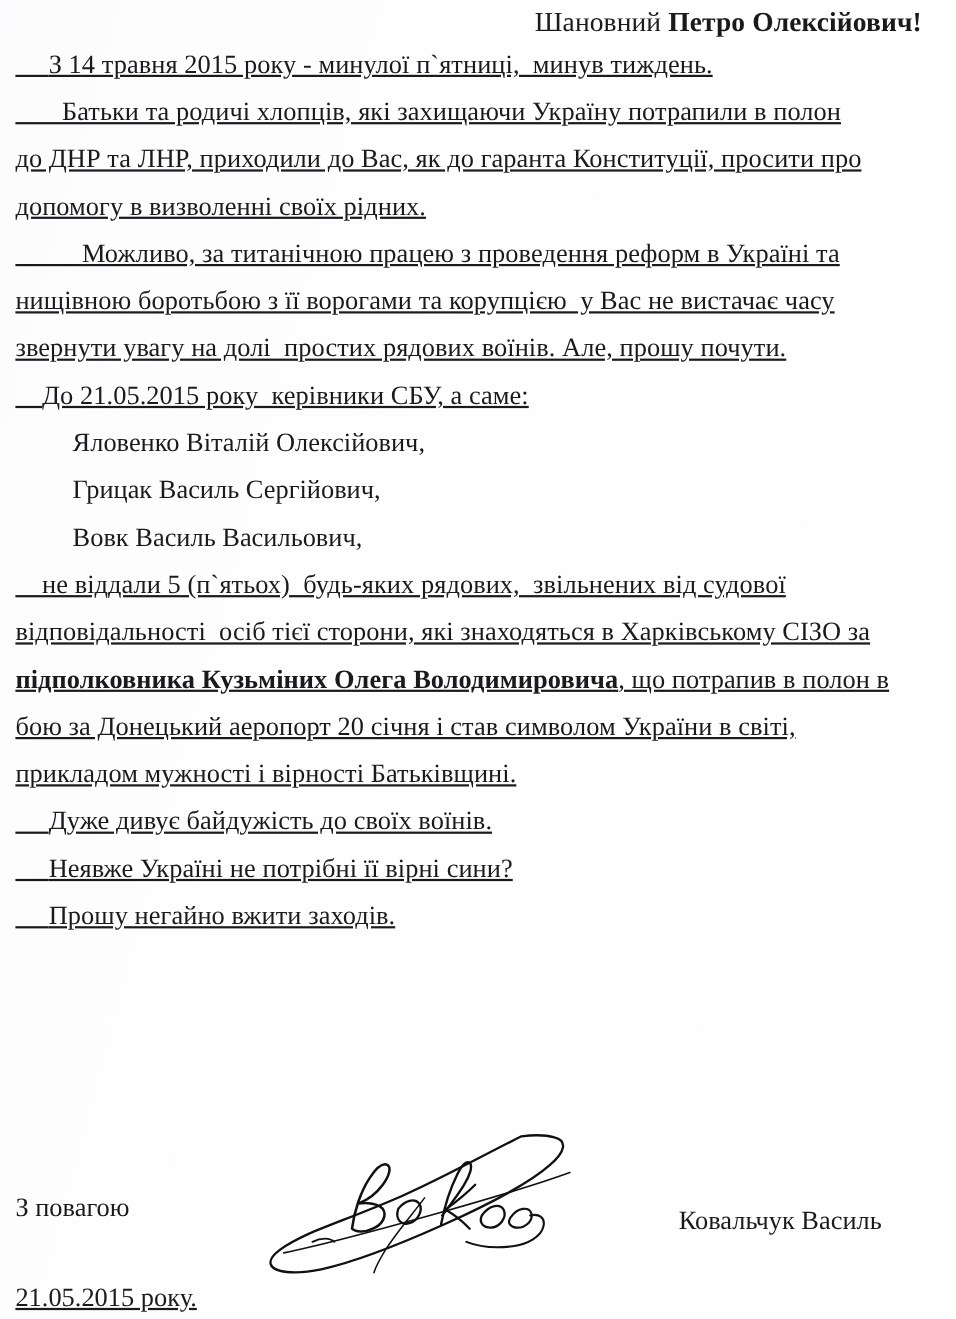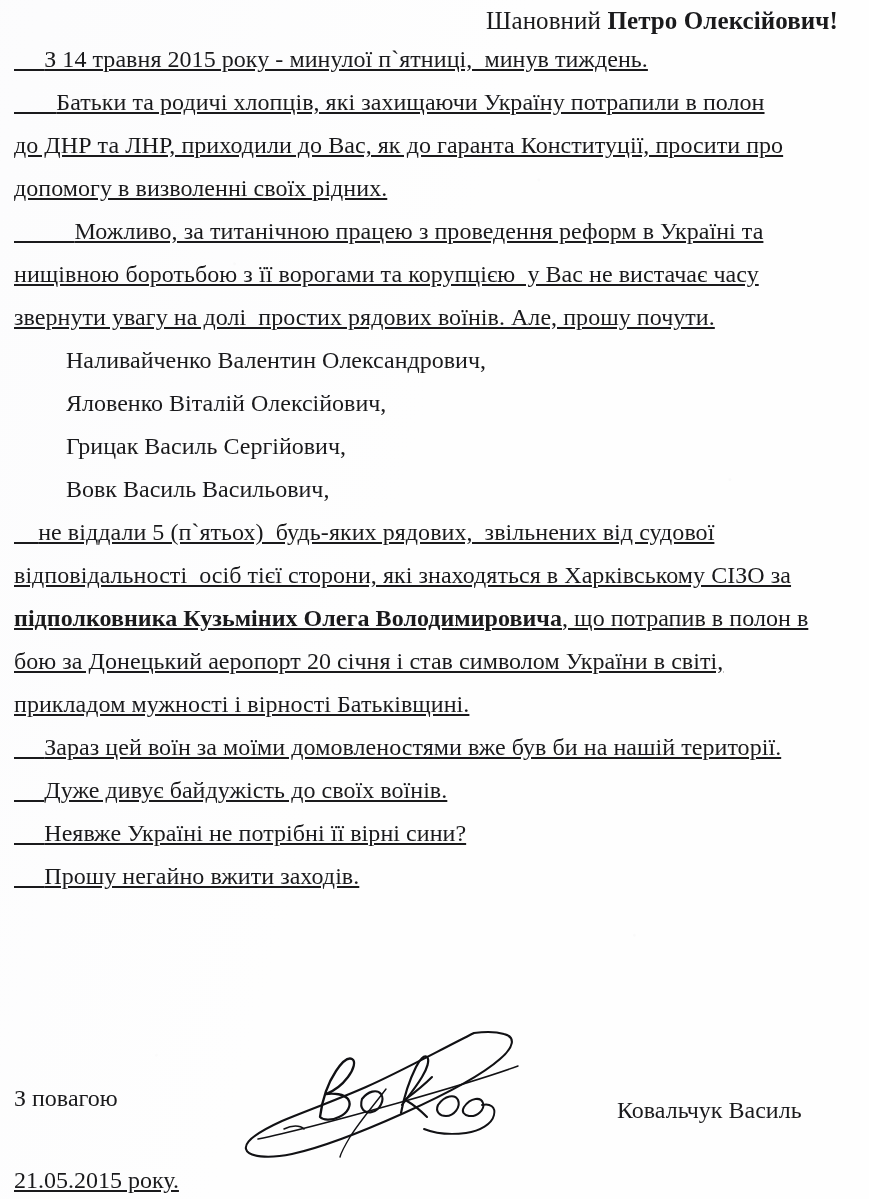--- a/index.html
+++ b/index.html
@@ -128,33 +128,32 @@
     <p class="body-line last-of-par">     З 14 травня 2015 року - минулої п`ятниці,  минув тиждень.</p>
 
     <p class="body-line">       Батьки та родичі хлопців, які захищаючи Україну потрапили в полон</p>
     <p class="body-line">до ДНР та ЛНР, приходили до Вас, як до гаранта Конституції, просити про</p>
     <p class="body-line last-of-par">допомогу в визволенні своїх рідних.</p>
 
     <p class="body-line">          Можливо, за титанічною працею з проведення реформ в Україні та</p>
     <p class="body-line">нищівною боротьбою з її ворогами та корупцією  у Вас не вистачає часу</p>
     <p class="body-line last-of-par">звернути увагу на долі  простих рядових воїнів. Але, прошу почути.</p>
 
-
-    <p class="name-line">Наливайченко Валентин Олександрович,</p>
+    <p class="body-line last-of-par">    До 21.05.2015 року  керівники СБУ, а саме:</p>
+
     <p class="name-line">Яловенко Віталій Олексійович,</p>
     <p class="name-line">Грицак Василь Сергійович,</p>
     <p class="name-line">Вовк Василь Васильович,</p>
 
     <p class="body-line">    не віддали 5 (п`ятьох)  будь-яких рядових,  звільнених від судової</p>
     <p class="body-line">відповідальності  осіб тієї сторони, які знаходяться в Харківському СІЗО за</p>
     <p class="body-line"><span class="bold-run">підполковника Кузьміних Олега Володимировича</span><span>, що потрапив в полон в</span></p>
     <p class="body-line">бою за Донецький аеропорт 20 січня і став символом України в світі,</p>
     <p class="body-line last-of-par">прикладом мужності і вірності Батьківщині.</p>
 
-    <p class="body-line last-of-par">     Зараз цей воїн за моїми домовленостями вже був би на нашій території.</p>
     <p class="body-line last-of-par">     Дуже дивує байдужість до своїх воїнів.</p>
     <p class="body-line last-of-par">     Неявже Україні не потрібні її вірні сини?</p>
     <p class="body-line last-of-par">     Прошу негайно вжити заходів.</p>
 
   </div>
 
   <div class="sign-block">
     <div class="sign-row">
       <div class="sign-left">З повагою</div>
 

